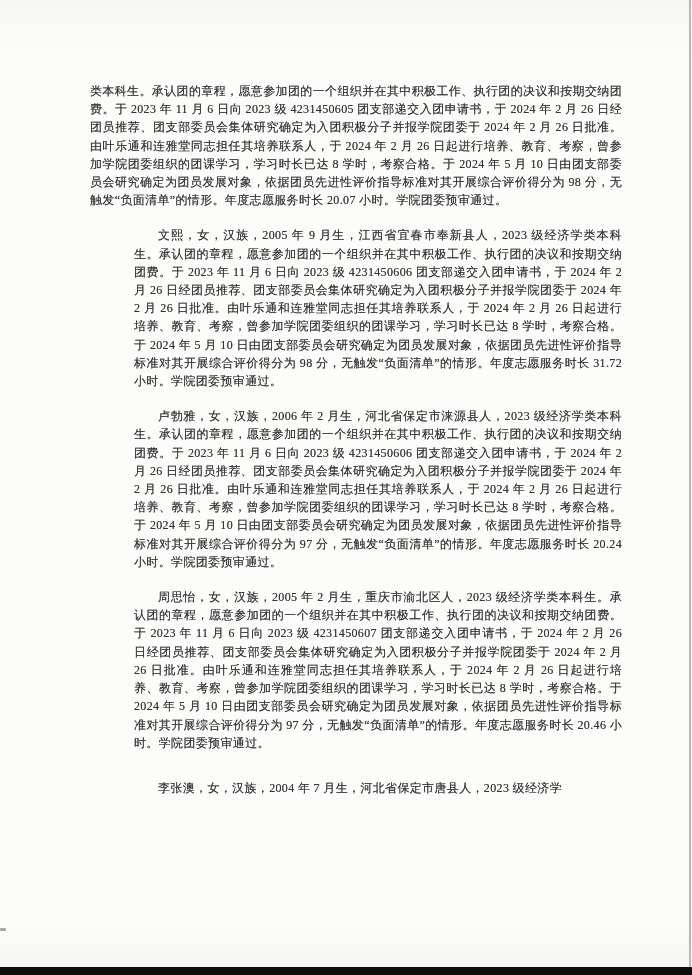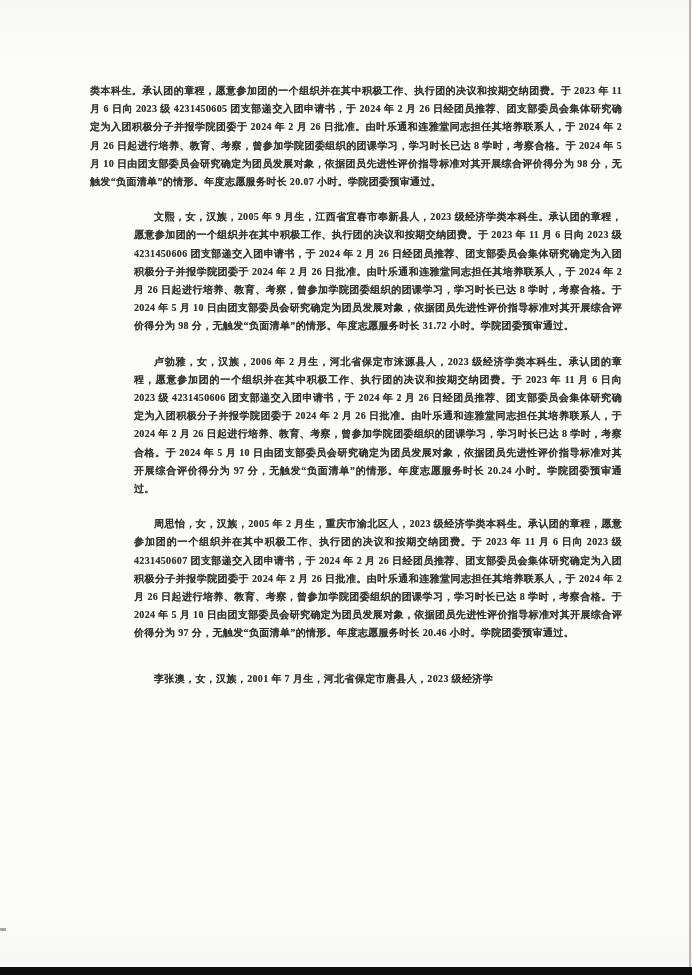--- a/index.html
+++ b/index.html
@@ -23,27 +23,26 @@
     inset: 0;
     background: linear-gradient(180deg, rgba(230,230,228,0.25) 0%, rgba(255,255,255,0) 6%, rgba(255,255,255,0) 94%, rgba(225,225,223,0.25) 100%);
     pointer-events: none;
   }
   .doc-body {
     position: absolute;
     top: 82px;
     left: 90px;
     right: 70px;
     color: #343434;
-    font-size: 10px;
+    font-size: 12px;
     line-height: 18.2px;
     letter-spacing: 0.35px;
     text-align: justify;
     text-justify: inter-ideograph;
     text-shadow: 0 0 0.55px rgba(55,55,55,0.65);
-    font-weight: bold;
   }
   .para {
     margin: 0;
   }
   .para + .para {
     margin-top: 17px;
   }
   .para.indent {
     text-indent: 2em;
     margin-left: 44px;
@@ -81,20 +80,20 @@
 </head>
 <body>
 
 <div class="scan-page">
 
   <div class="doc-body">
     <p class="para">类本科生。承认团的章程，愿意参加团的一个组织并在其中积极工作、执行团的决议和按期交纳团费。于 2023 年 11 月 6 日向 2023 级 4231450605 团支部递交入团申请书，于 2024 年 2 月 26 日经团员推荐、团支部委员会集体研究确定为入团积极分子并报学院团委于 2024 年 2 月 26 日批准。由叶乐通和连雅堂同志担任其培养联系人，于 2024 年 2 月 26 日起进行培养、教育、考察，曾参加学院团委组织的团课学习，学习时长已达 8 学时，考察合格。于 2024 年 5 月 10 日由团支部委员会研究确定为团员发展对象，依据团员先进性评价指导标准对其开展综合评价得分为 98 分，无触发“负面清单”的情形。年度志愿服务时长 20.07 小时。学院团委预审通过。</p>
     <p class="para indent">文熙，女，汉族，2005 年 9 月生，江西省宜春市奉新县人，2023 级经济学类本科生。承认团的章程，愿意参加团的一个组织并在其中积极工作、执行团的决议和按期交纳团费。于 2023 年 11 月 6 日向 2023 级 4231450606 团支部递交入团申请书，于 2024 年 2 月 26 日经团员推荐、团支部委员会集体研究确定为入团积极分子并报学院团委于 2024 年 2 月 26 日批准。由叶乐通和连雅堂同志担任其培养联系人，于 2024 年 2 月 26 日起进行培养、教育、考察，曾参加学院团委组织的团课学习，学习时长已达 8 学时，考察合格。于 2024 年 5 月 10 日由团支部委员会研究确定为团员发展对象，依据团员先进性评价指导标准对其开展综合评价得分为 98 分，无触发“负面清单”的情形。年度志愿服务时长 31.72 小时。学院团委预审通过。</p>
     <p class="para indent">卢勃雅，女，汉族，2006 年 2 月生，河北省保定市涞源县人，2023 级经济学类本科生。承认团的章程，愿意参加团的一个组织并在其中积极工作、执行团的决议和按期交纳团费。于 2023 年 11 月 6 日向 2023 级 4231450606 团支部递交入团申请书，于 2024 年 2 月 26 日经团员推荐、团支部委员会集体研究确定为入团积极分子并报学院团委于 2024 年 2 月 26 日批准。由叶乐通和连雅堂同志担任其培养联系人，于 2024 年 2 月 26 日起进行培养、教育、考察，曾参加学院团委组织的团课学习，学习时长已达 8 学时，考察合格。于 2024 年 5 月 10 日由团支部委员会研究确定为团员发展对象，依据团员先进性评价指导标准对其开展综合评价得分为 97 分，无触发“负面清单”的情形。年度志愿服务时长 20.24 小时。学院团委预审通过。</p>
     <p class="para indent">周思怡，女，汉族，2005 年 2 月生，重庆市渝北区人，2023 级经济学类本科生。承认团的章程，愿意参加团的一个组织并在其中积极工作、执行团的决议和按期交纳团费。于 2023 年 11 月 6 日向 2023 级 4231450607 团支部递交入团申请书，于 2024 年 2 月 26 日经团员推荐、团支部委员会集体研究确定为入团积极分子并报学院团委于 2024 年 2 月 26 日批准。由叶乐通和连雅堂同志担任其培养联系人，于 2024 年 2 月 26 日起进行培养、教育、考察，曾参加学院团委组织的团课学习，学习时长已达 8 学时，考察合格。于 2024 年 5 月 10 日由团支部委员会研究确定为团员发展对象，依据团员先进性评价指导标准对其开展综合评价得分为 97 分，无触发“负面清单”的情形。年度志愿服务时长 20.46 小时。学院团委预审通过。</p>
-    <p class="para indent last">李张澳，女，汉族，2001 年 7 月生，河北省保定市唐县人，2023 级经济学</p>
+    <p class="para indent last">李张澳，女，汉族，2004 年 7 月生，河北省保定市唐县人，2023 级经济学</p>
   </div>
 
   <div class="left-tick"></div>
   <div class="edge-line-right"></div>
   <div class="bottom-strip"></div>
 
 </div>
 
 </body></html>

